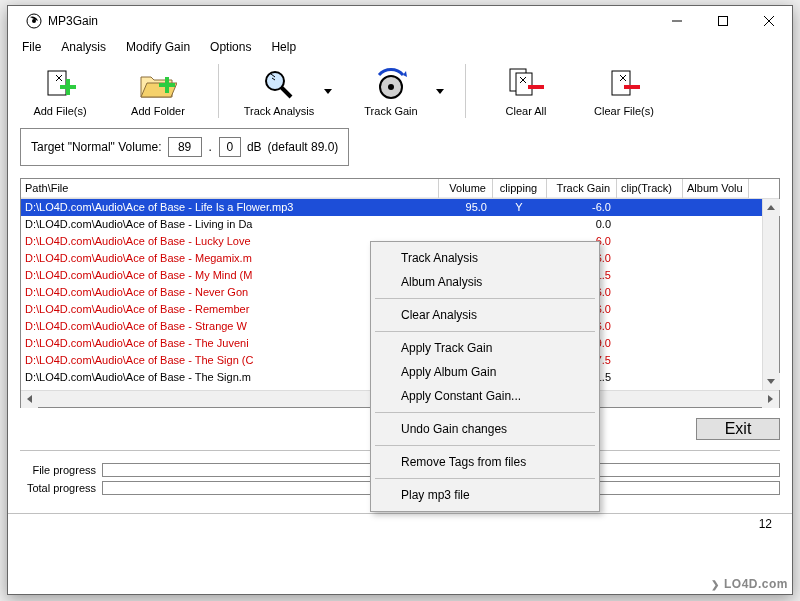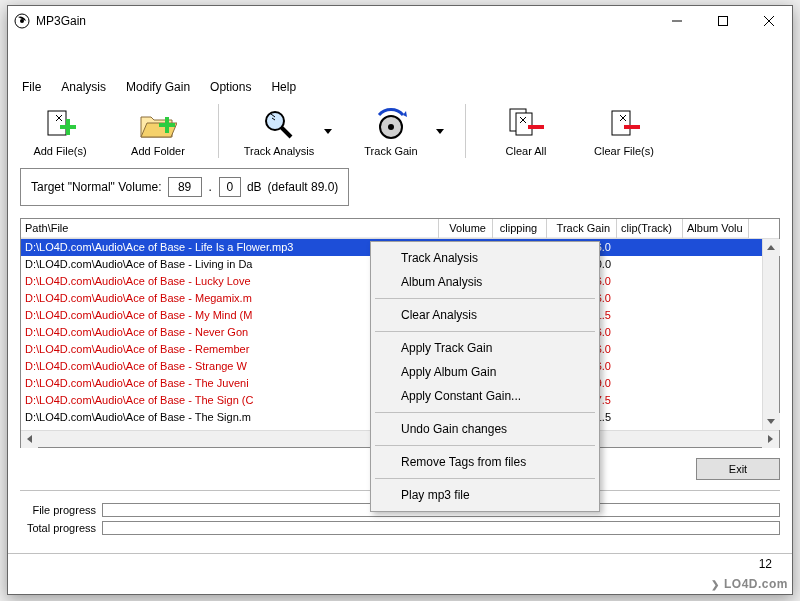--- a/index.html
+++ b/index.html
@@ -5,29 +5,29 @@
   * { box-sizing: border-box; margin: 0; padding: 0; font-family: "Segoe UI", Tahoma, sans-serif; }
   body { background: #eee; width: 800px; height: 601px; overflow: hidden; position: relative; }
 
   .window {
     position: absolute; left: 7px; top: 5px; width: 786px; height: 590px;
     background: #fff; border: 1px solid #666; box-shadow: 0 4px 15px rgba(0,0,0,0.35);
     display: flex; flex-direction: column;
   }
 
   
-  .titlebar { height: 30px; display: flex; align-items: center; padding-left: 6px; justify-content: center; }
+  .titlebar { height: 30px; display: flex; align-items: center; padding-left: 18px; justify-content: center; }
   .titlebar .app-icon { width: 16px; height: 16px; margin-right: 6px; }
   .titlebar .title { font-size: 12px; flex: 1; }
   .titlebar .win-btn { width: 46px; height: 30px; display: flex; align-items: center; justify-content: center; }
   .titlebar .win-btn svg { width: 10px; height: 10px; }
 
   
   .menubar { display: flex; padding: 0 4px; font-size: 12px; }
-  .menubar .item { padding: 4px 10px; cursor: default; margin-top: 40px; }
+  .menubar .item { padding: 4px 10px; cursor: default; }
 
   
   .toolbar { display: flex; align-items: center; padding: 6px 10px; gap: 14px; }
   .tool-group { display: flex; align-items: center; }
   .tool-btn { width: 84px; text-align: center; font-size: 11px; cursor: default; }
   .tool-btn .ic { height: 40px; display: flex; align-items: center; justify-content: center; }
   .tool-dd { width: 14px; display: flex; align-items: center; justify-content: center; }
   .tool-sep { width: 1px; height: 54px; background: #ccc; margin: 0 4px; }
   .tri-down { width:0;height:0;border-left:4px solid transparent;border-right:4px solid transparent;border-top:5px solid #000; }
 
@@ -57,21 +57,21 @@
   
   .c-path{width:418px;}
   .c-vol{width:54px;text-align:right;}
   .c-clip{width:54px;text-align:center;}
   .c-tg{width:70px;text-align:right;}
   .c-clt{width:66px;}
   .c-alb{width:66px;}
 
   
   .exit-row { display:flex; justify-content:flex-end; margin:10px 12px 0;}
-  .exit-btn { border:1px solid #888; background:#e1e1e1; width:84px; height:22px; font-size:11px; box-shadow:none;}
+  .exit-btn { border:1px solid #888; background:#e1e1e1; width:84px; height:22px; font-size:16px; box-shadow:none;}
 
   .hr { border:none; border-top:1px solid #c0c0c0; margin:10px 12px;}
 
   
   .progress-area { margin: 0 12px 16px; font-size:11px;}
   .progress-row { display:flex; align-items:center; height:18px;}
   .progress-row .lbl { width:82px; text-align:right; padding-right:6px;}
   .progress-row .bar { flex:1; height:14px; border:1px solid #888; background:#fff;}
 
   .statusbar { height:20px; border-top:1px solid #c0c0c0; display:flex; justify-content:flex-end;align-items:center;font-size:12px;padding-right:20px;}

